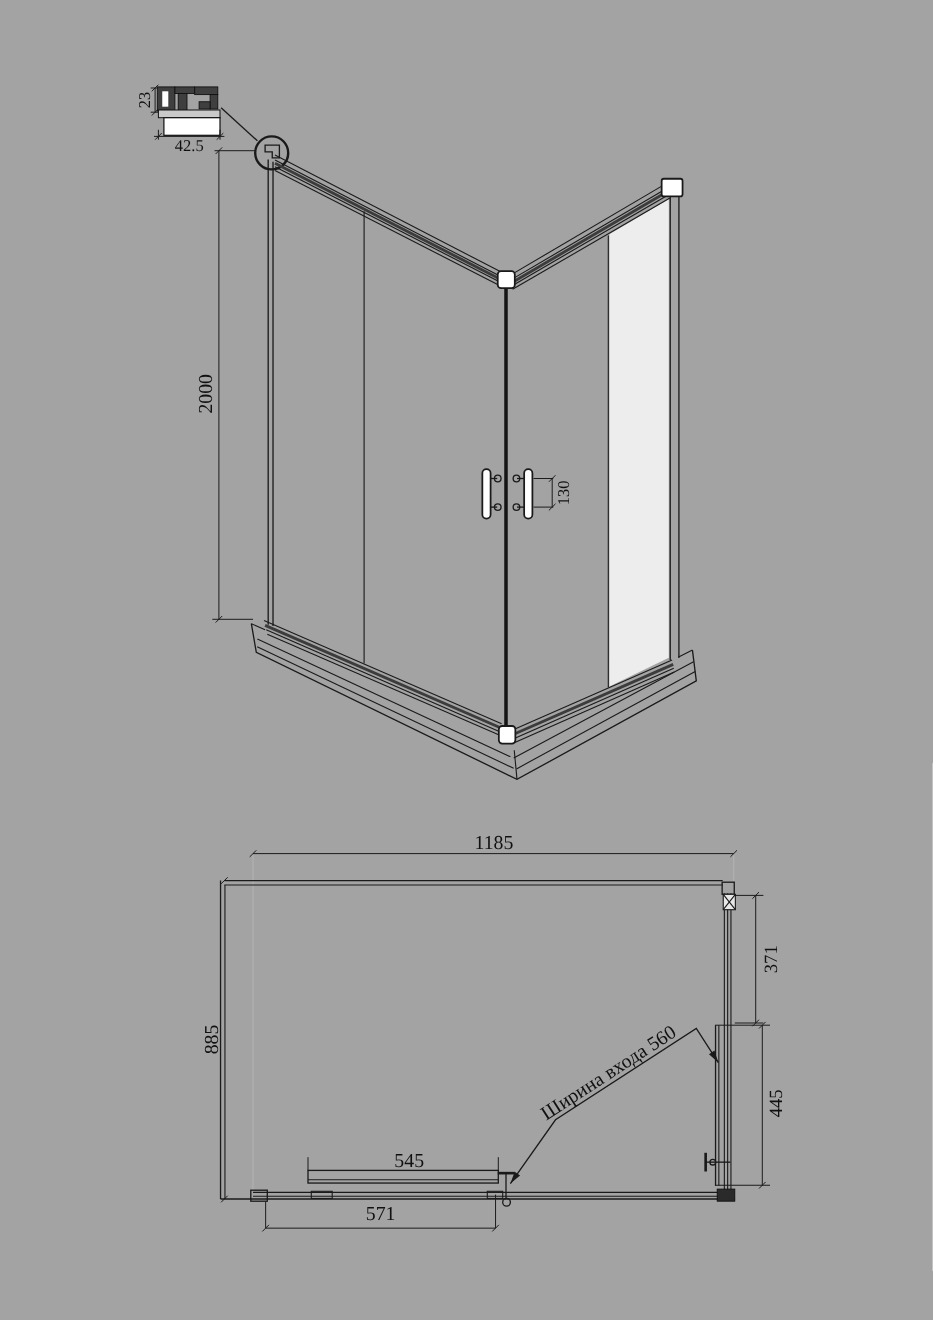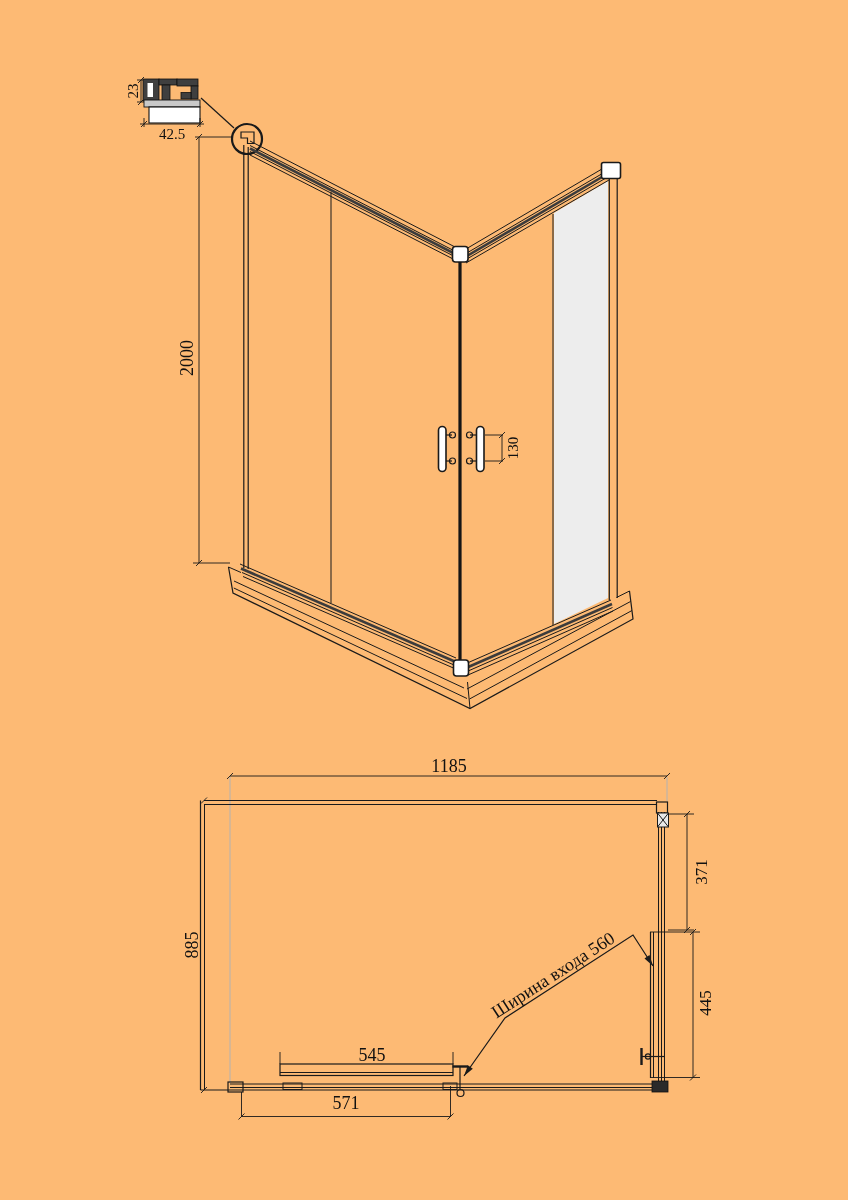--- a/index.html
+++ b/index.html
@@ -1,16 +1,16 @@
 <!DOCTYPE html>
 <html><head>
 <meta charset="utf-8">
 <style>
   html,body{margin:0;padding:0;background:#ffffff;}
-  .stage{position:relative;width:848px;height:1200px;background:#fdba74;overflow:hidden;}
+  .stage{position:relative;width:848px;height:1200px;background:#a3a3a3;overflow:hidden;}
   svg{display:block;}
   .ln{stroke:#1a1a1a;stroke-width:1;fill:none;}
   .ln12{stroke:#1a1a1a;stroke-width:1.2;fill:none;}
   .ln16{stroke:#1a1a1a;stroke-width:1.6;fill:#fff;}
   .dim{stroke:#1a1a1a;stroke-width:0.9;fill:none;}
   .gray{stroke:#b2b2b2;stroke-width:1;fill:none;}
   .stripe{stroke:#3c3c3c;stroke-width:2.6;fill:none;}
   .post{stroke:#151515;stroke-width:3.2;fill:none;}
   .fillD{fill:#3f3f3f;stroke:#111;stroke-width:0.8;}
   .arrow{fill:#1a1a1a;stroke:none;}

